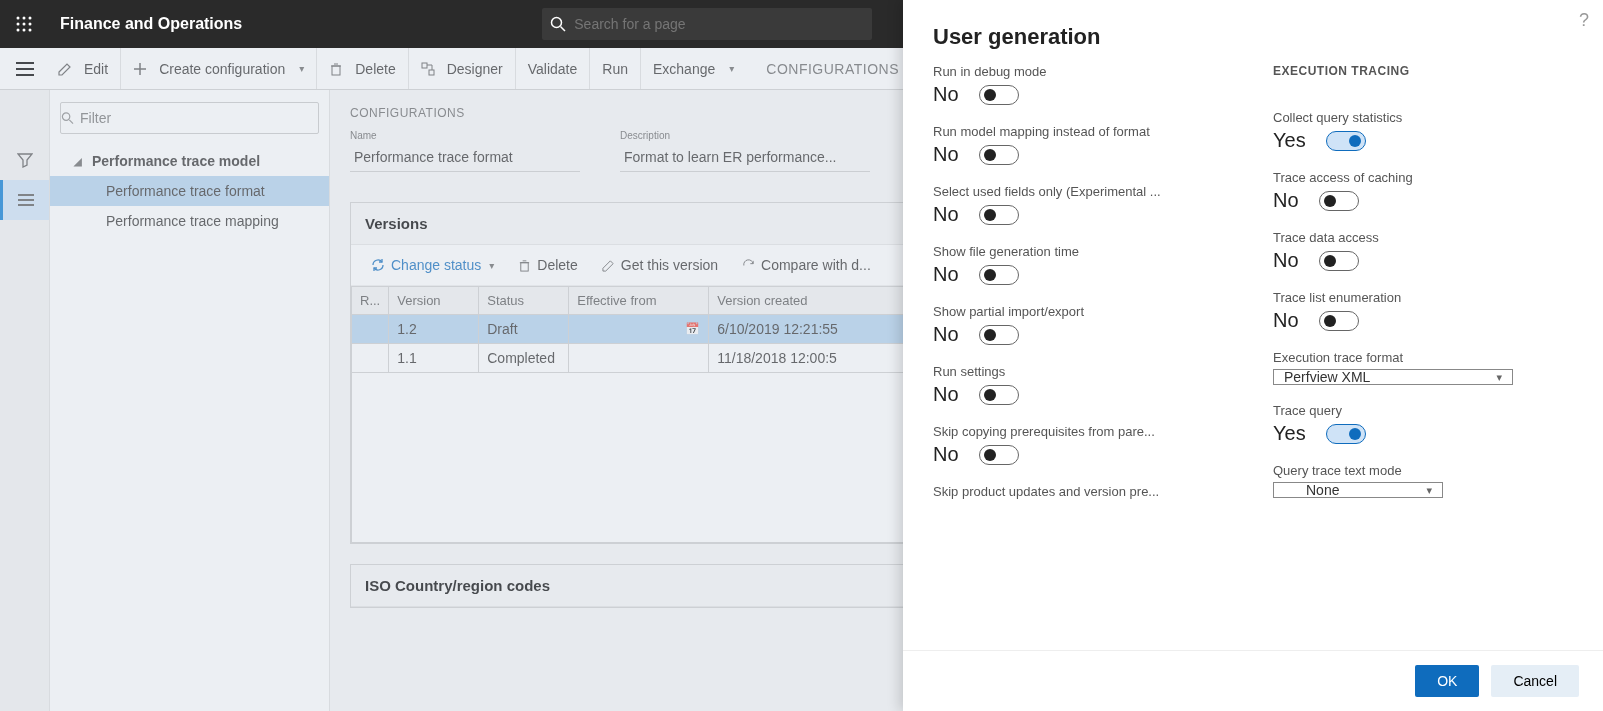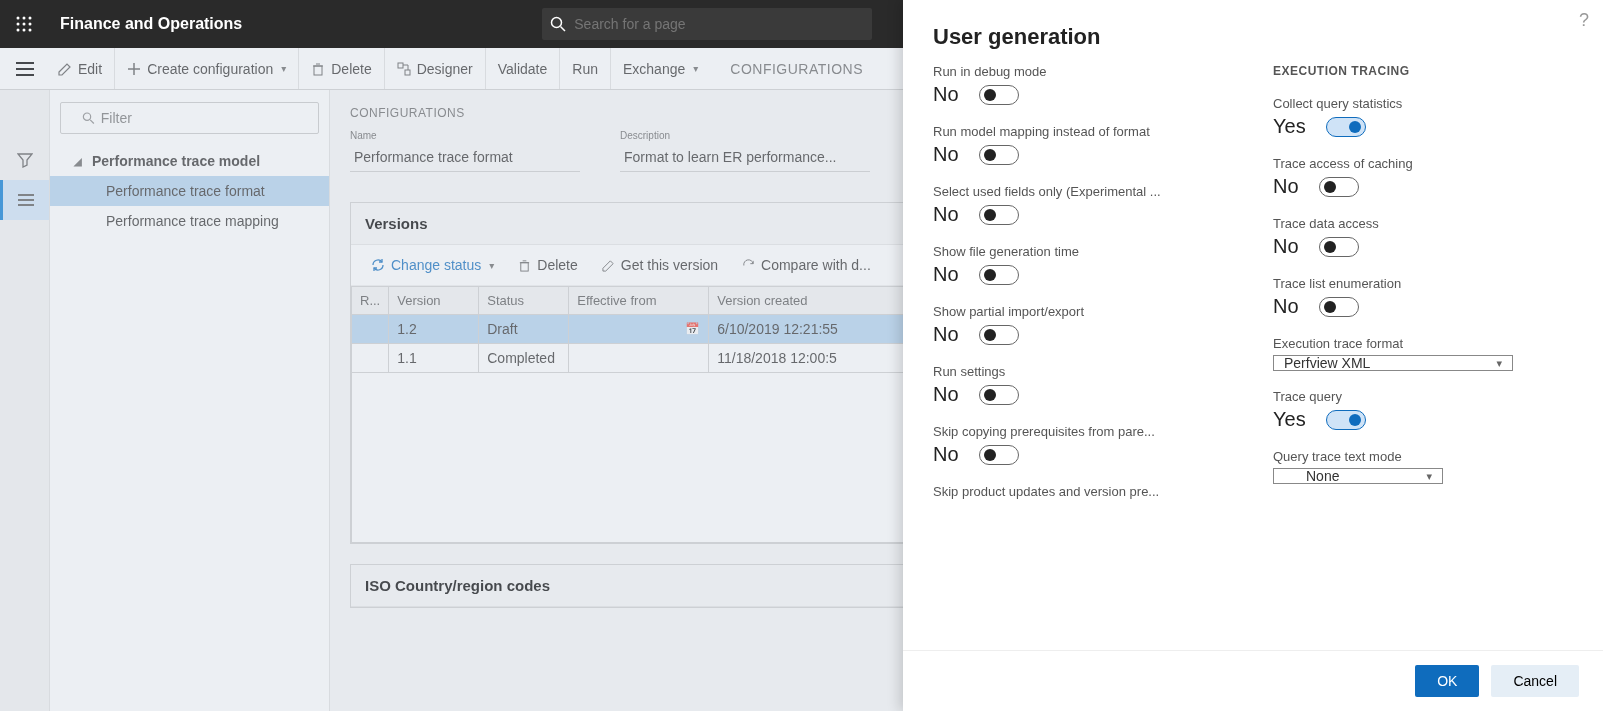--- a/index.html
+++ b/index.html
@@ -10,36 +10,36 @@
   .waffle { width: 32px; height: 32px; display:flex; align-items:center; justify-content:center; cursor:pointer;}
   .waffle svg { fill:#fff; }
   .brand { margin-left: 20px; font-size: 16px; font-weight: 600; }
   .search-wrap { margin-left: 300px; display:flex; align-items:center; background:#3a3a3a; border-radius:2px; height:32px; width:330px; padding:0 8px; }
   .search-wrap svg { fill:#fff; flex-shrink:0;}
   .search-wrap input { background:transparent; border:none; color:#ccc; font-size:14px; margin-left:8px; width:100%; outline:none;}
 
   
   .actionbar { height: 42px; background:#fff; border-bottom:1px solid #d0d0d0; display:flex; align-items:center; padding:0 4px; color:#333;}
   .actionbar .ham { width:42px; display:flex; justify-content:center; cursor:pointer;}
-  .abtn { display:flex; align-items:center; gap:6px; padding:0 12px; height:100%; font-size:14px; color:#323130; cursor:pointer; border-right:1px solid #e0e0e0;}
+  .abtn { display:flex; align-items:center; gap:12px; padding:0 12px; height:100%; font-size:14px; color:#323130; cursor:pointer; border-right:1px solid #e0e0e0;}
   .abtn:last-of-type{border-right:none;}
   .abtn.nc { border-right:none; }
   .abtn svg { fill:#595959; }
   .chev { margin-left:2px; font-size:10px; color:#666;}
   .tabname { margin-left:20px; font-size:14px; color:#666; letter-spacing:0.5px; text-transform:uppercase;}
 
   
   .main { position:absolute; top:90px; bottom:0; left:0; right:0; display:flex; background:#f8f8f8;}
   .rail { width:50px; background:#f3f3f3; border-right:1px solid #e0e0e0; display:flex; flex-direction:column; align-items:center; padding-top:50px;}
   .rail .ritem { width:100%; height:40px; display:flex; align-items:center; justify-content:center; cursor:pointer;}
   .rail .ritem.active { background:#cfe3f7; border-left:3px solid #0078d4;}
   .rail svg { fill:#595959;}
 
   .side { width:280px; background:#fff; border-right:1px solid #e0e0e0; padding:8px 0; overflow-x:auto;}
-  .filter { margin:4px 10px 12px 10px; display:flex; align-items:center; border:1px solid #c8c8c8; border-radius:2px; height:32px; padding:0 21px; color:#666;}
+  .filter { margin:4px 10px 12px 10px; display:flex; align-items:center; border:1px solid #c8c8c8; border-radius:2px; height:32px; padding:0 0; color:#666;}
   .filter svg{fill:#888;}
   .filter input{border:none;outline:none;margin-left:6px;font-size:14px;width:100%;color:#333;}
   .tree { font-size:14px; color:#323130;}
   .tnode { padding:7px 12px 7px 24px; display:flex; align-items:center; gap:8px; cursor:pointer; white-space:nowrap;}
   .tnode .tw{font-size:10px;color:#666;width:10px;}
   .tnode.l1 { font-weight:600;}
   .tnode.l2 { padding-left:56px;}
   .tnode.sel { background:#b3d3ef;}
   .side::-webkit-scrollbar{height:10px;}
   .side::-webkit-scrollbar-thumb{background:#c0c0c0;}
@@ -76,21 +76,21 @@
   .slide { position:absolute; top:0; right:0; width:700px; height:100%; background:#fff; box-shadow:-4px 0 12px rgba(0,0,0,0.15); display:flex; flex-direction:column;}
   .slide .help { position:absolute; top:10px; right:14px; color:#999; font-size:18px; cursor:pointer;}
   .slide h1 { font-size:22px; font-weight:700; padding:24px 30px 8px 30px; color:#222;}
   .slide .body { flex:1; overflow-y:auto; padding:6px 20px 10px 30px; display:flex; gap:50px;}
   .col { display:flex; flex-direction:column; gap:8px; }
   .col.c1{width:290px;} .col.c2{width:260px;}
   .grp { margin-bottom:10px;}
   .grp .glabel { font-size:13px; color:#555; margin-bottom:4px; white-space:nowrap; overflow:hidden; text-overflow:ellipsis;}
   .grp .grow { display:flex; align-items:center; gap:20px;}
   .grp .gval { font-size:20px; color:#222;}
-  .sect-head { font-size:12px; font-weight:600; color:#555; letter-spacing:0.5px; margin-bottom:10px; text-transform:uppercase;}
+  .sect-head { font-size:12px; font-weight:600; color:#555; letter-spacing:0.5px; margin-bottom:24px; text-transform:uppercase;}
   .toggle { width:40px; height:20px; border:1px solid #666; border-radius:10px; position:relative; cursor:pointer; background:#fff;}
   .toggle .knob { width:12px; height:12px; background:#222; border-radius:50%; position:absolute; top:3px; left:4px;}
   .toggle.on { background:#cfe3f7; border-color:#0f6cbd;}
   .toggle.on .knob { left:auto; right:4px; background:#0f6cbd;}
   .dd { border:1px solid #888; height:16px; display:flex; align-items:center; justify-content:space-between; padding:0 10px; font-size:14px; color:#333; cursor:pointer; width:240px;}
   .dd.small{width:170px;padding-left:32px;}
   .dd .ch{color:#666;font-size:11px;}
   .slide .footer { padding:14px 24px; display:flex; justify-content:flex-end; gap:12px; border-top:1px solid #eee;}
   .btn { padding:8px 22px; font-size:14px; border:none; cursor:pointer; border-radius:2px;}
   .btn.pri { background:#0f6cbd; color:#fff;}

